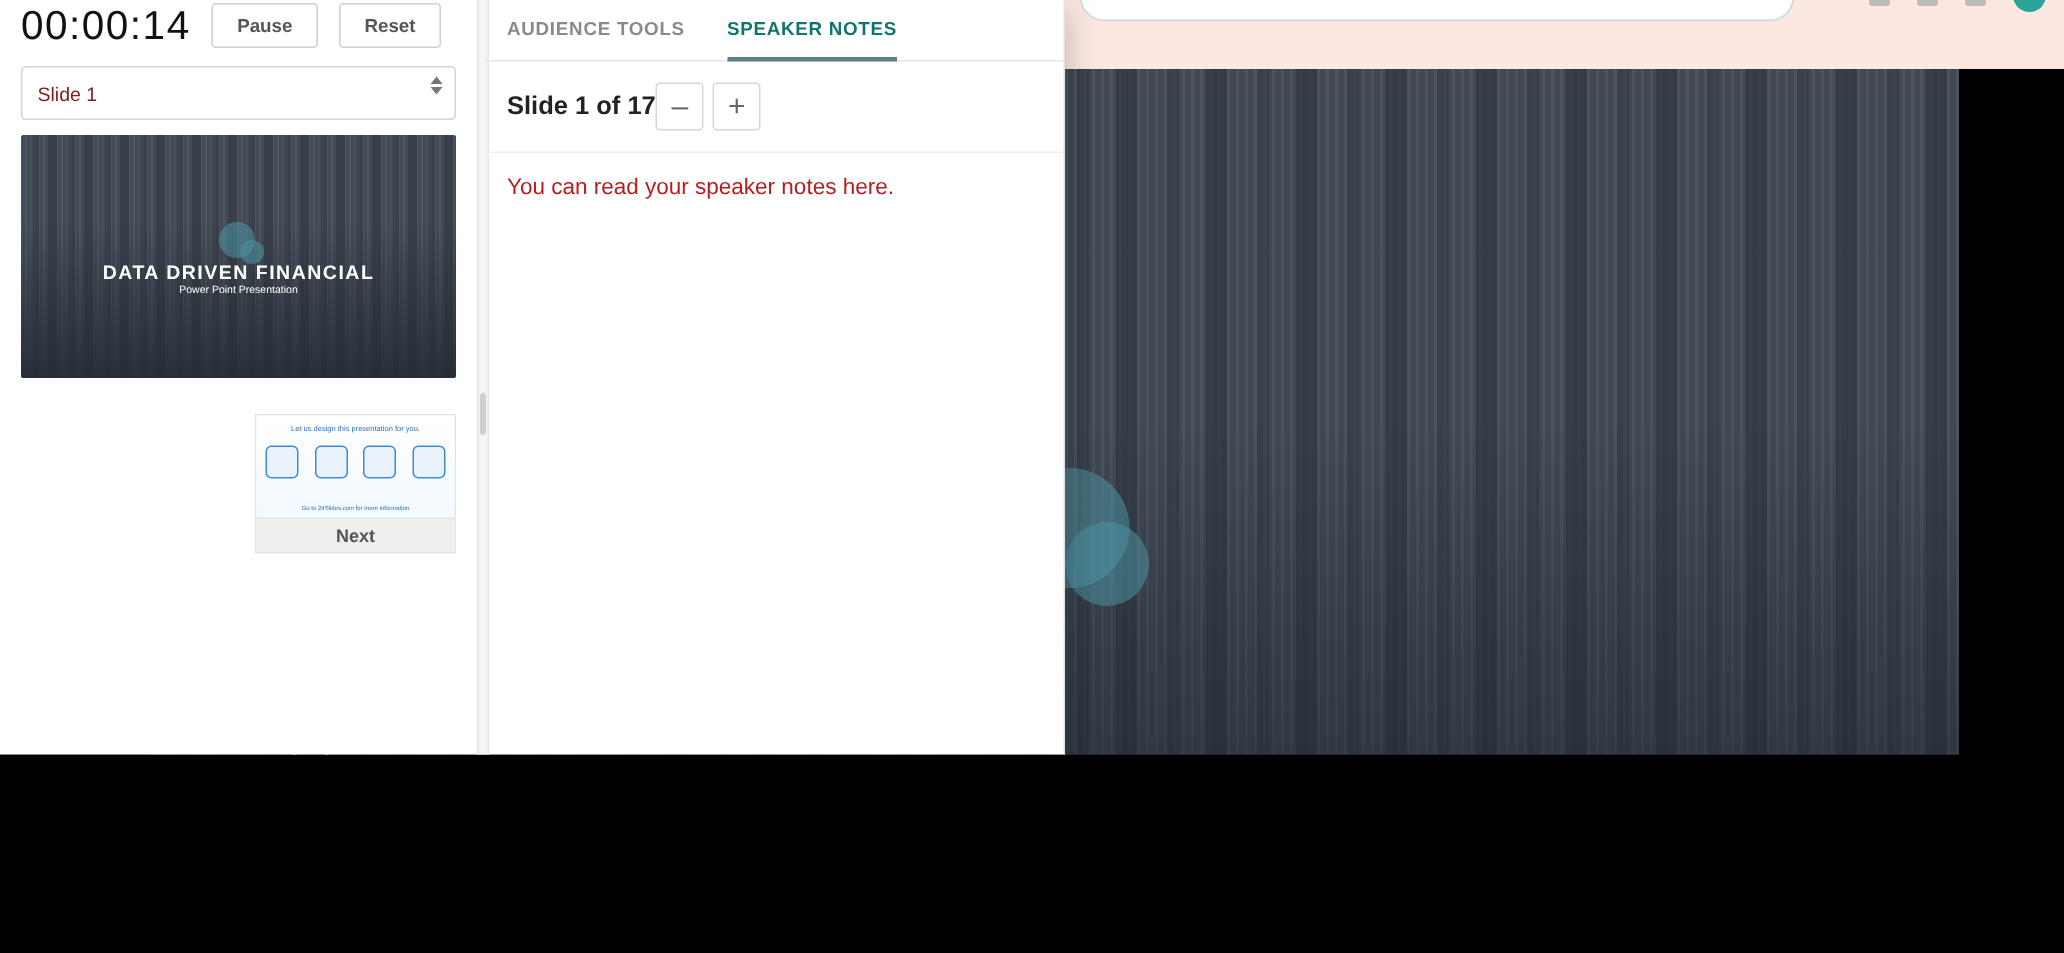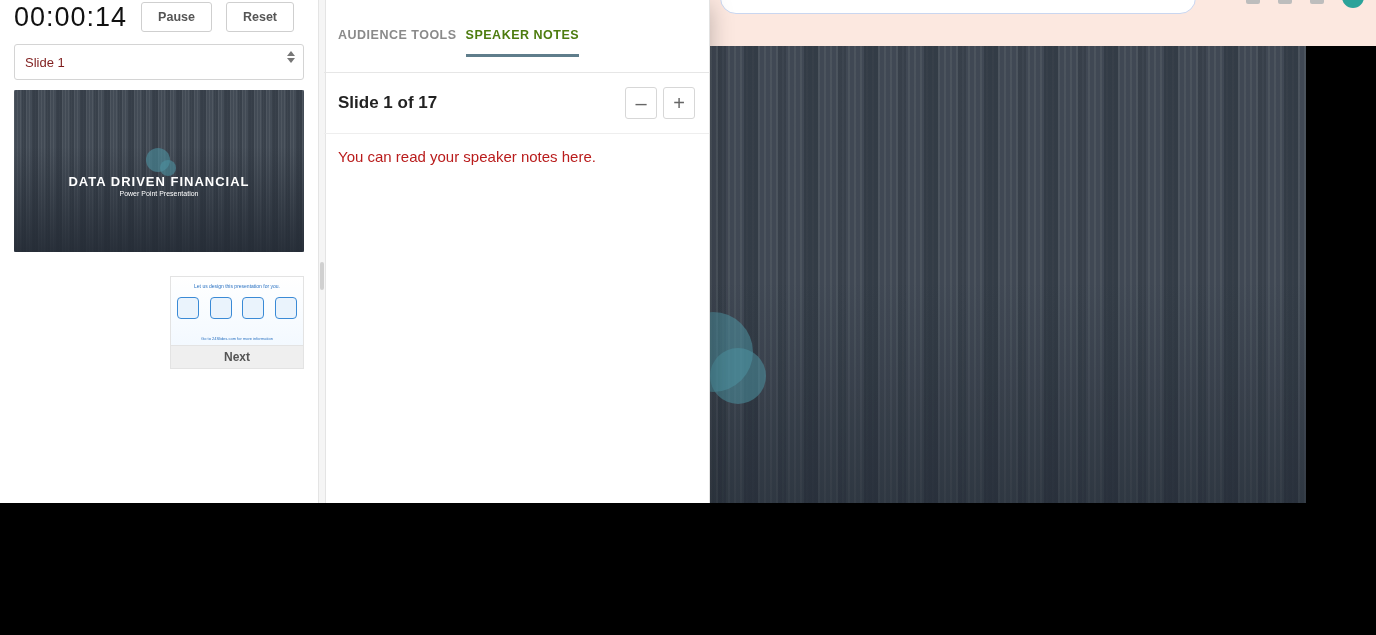--- a/index.html
+++ b/index.html
@@ -93,25 +93,25 @@
   
   .thumb-next{position:relative;margin:24px 14px 0 auto;width:132px;background:#fff;border:1px solid #e3e3e3}
   .thumb-next .mini{height:68px;background:linear-gradient(#fff,#f3f9ff);position:relative}
   .mini .mini-title{position:absolute;left:0;right:0;top:6px;text-align:center;font-size:5px;color:#2a72c2}
   .mini .icons{position:absolute;left:6px;right:6px;top:20px;display:flex;justify-content:space-between}
   .mini .ic{width:20px;height:20px;border:1.5px solid #3a8ad6;border-radius:4px;background:#eaf3fc}
   .mini .foot{position:absolute;left:0;right:0;bottom:4px;text-align:center;font-size:4px;color:#2a72c2}
   .thumb-next .next-bar{height:22px;background:#efefef;border-top:1px solid #e3e3e3;display:flex;align-items:center;justify-content:center;font-size:12px;font-weight:600;color:#555}
 
   
-  .tabs{display:flex;gap:9px;height:40px;align-items:center;padding:16px 14px;border-bottom:1px solid #e6e6e6}
+  .tabs{display:flex;gap:28px;height:40px;align-items:center;padding:0 14px;border-bottom:1px solid #e6e6e6}
   .tab{font-size:12.5px;font-weight:700;letter-spacing:0.5px;color:#8a8a8a;cursor:pointer;padding:12px 0;border-bottom:3px solid transparent;text-transform:uppercase}
-  .tab.active{color:#4d7c0f;border-bottom-color:#5f7d8b}
-
-  .notes-head{display:flex;align-items:center;justify-content:space-between;padding:14px 14px 14px 14px;border-bottom:1px solid #eee}
+  .tab.active{color:#0f766e;border-bottom-color:#5f7d8b}
+
+  .notes-head{display:flex;align-items:center;padding:14px 2px 14px 14px;border-bottom:1px solid #eee}
   .notes-head .slide-of{font-size:17px;font-weight:700;color:#222}
   .zoom{display:flex;gap:6px}
   .zbtn{width:30px;height:30px;border:1px solid #d7d7d7;border-radius:3px;background:#fff;display:flex;align-items:center;justify-content:center;font-size:20px;color:#666;cursor:pointer}
   .notes-body{padding:14px 14px;font-size:15px;color:#b91c1c}
 
   
   .addr-end{position:absolute;top:0;left:710px;right:0;height:12px;background:#fff}
   .addr-box{position:absolute;top:-18px;left:720px;right:180px;height:30px;border:1px solid #c9d6f0;border-radius:16px;background:#fff}
   .addr-right-icons{position:absolute;top:-14px;right:12px;display:flex;gap:18px;align-items:center}
   .chip{width:14px;height:14px;background:#bdbdbd;border-radius:2px}

